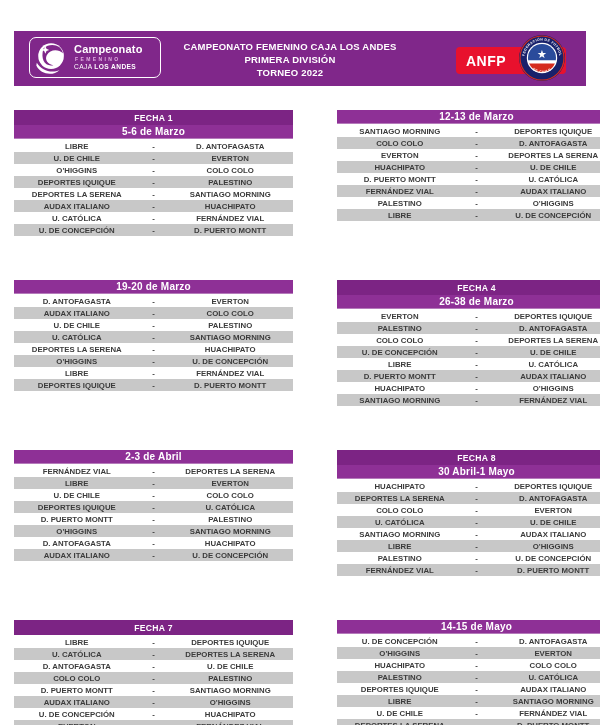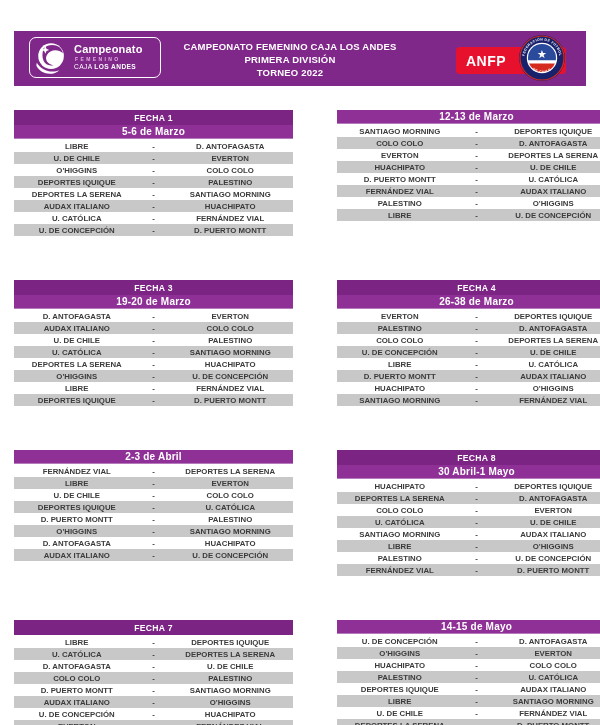--- a/index.html
+++ b/index.html
@@ -206,21 +206,20 @@
             <div class="away">O'HIGGINS</div>
           </div>
           <div class="mrow gray">
             <div class="home">LIBRE</div>
             <div class="dash">-</div>
             <div class="away">U. DE CONCEPCIÓN</div>
           </div>
         </div>
       </div>
       <div class="ftable">
-        <div class="t-label">FECHA 3</div>
         <div class="t-date">19-20 de Marzo</div>
         <div class="rows">
           <div class="mrow">
             <div class="home">D. ANTOFAGASTA</div>
             <div class="dash">-</div>
             <div class="away">EVERTON</div>
           </div>
           <div class="mrow gray">
             <div class="home">AUDAX ITALIANO</div>
             <div class="dash">-</div>

